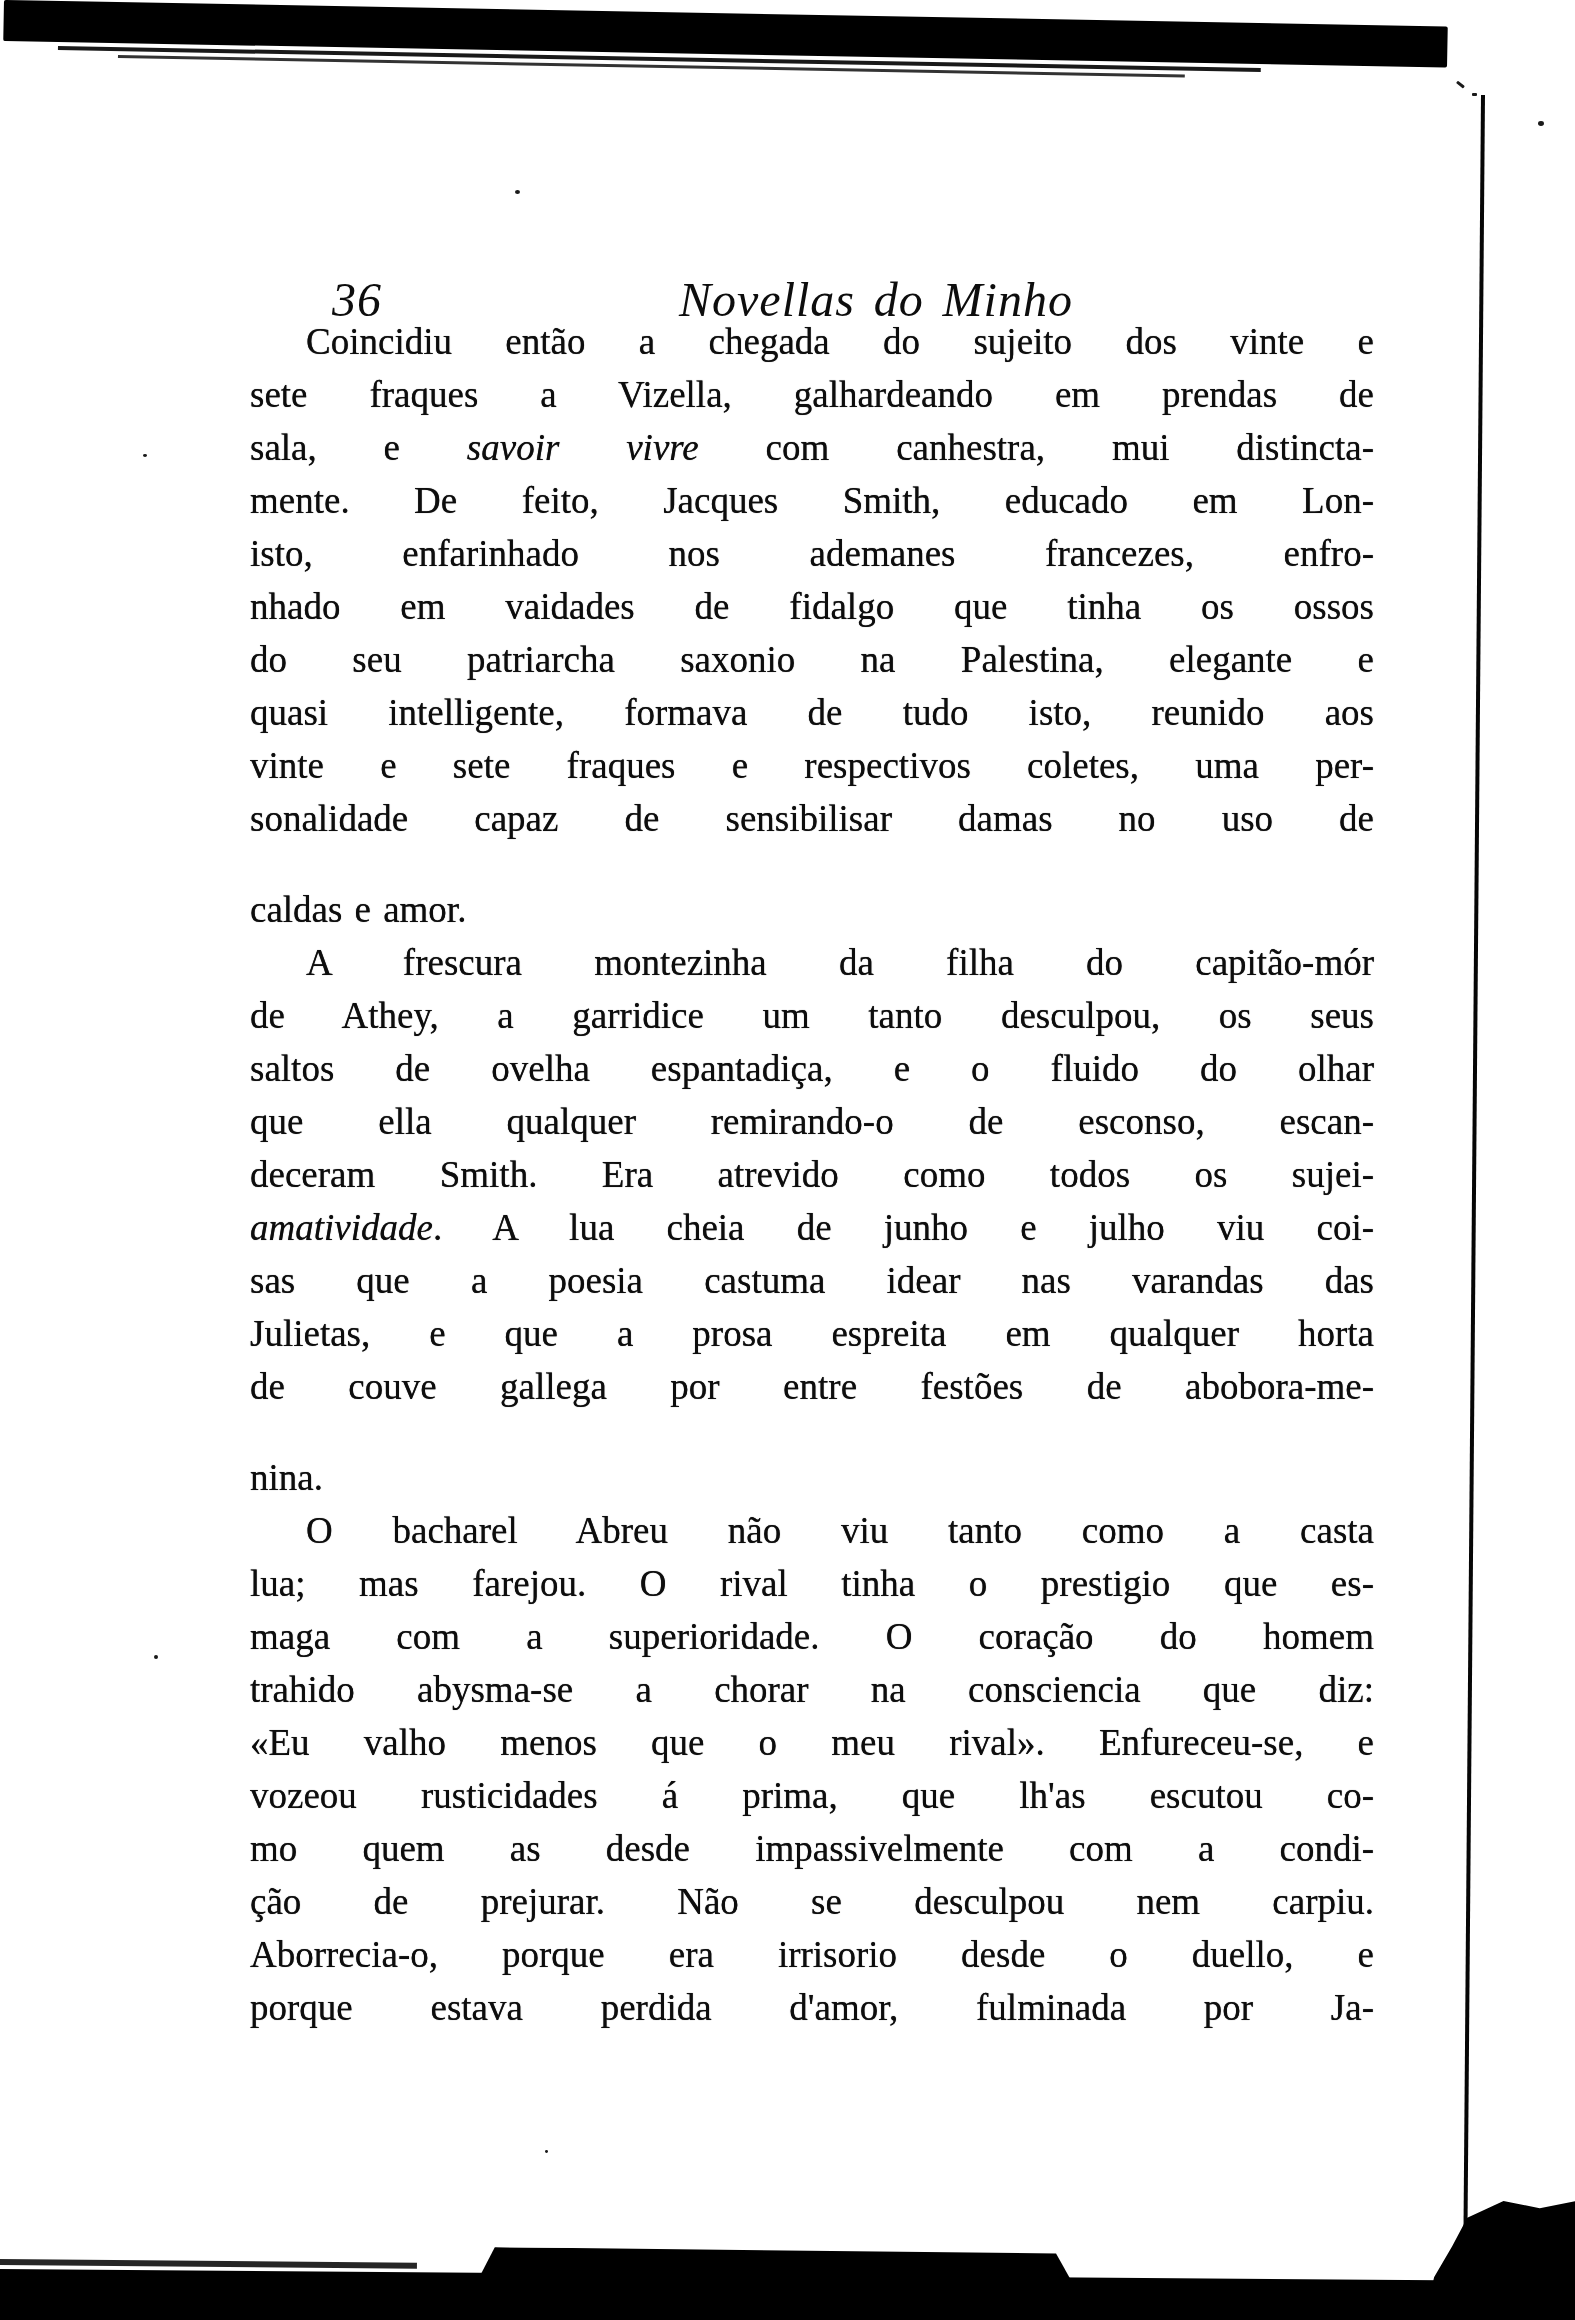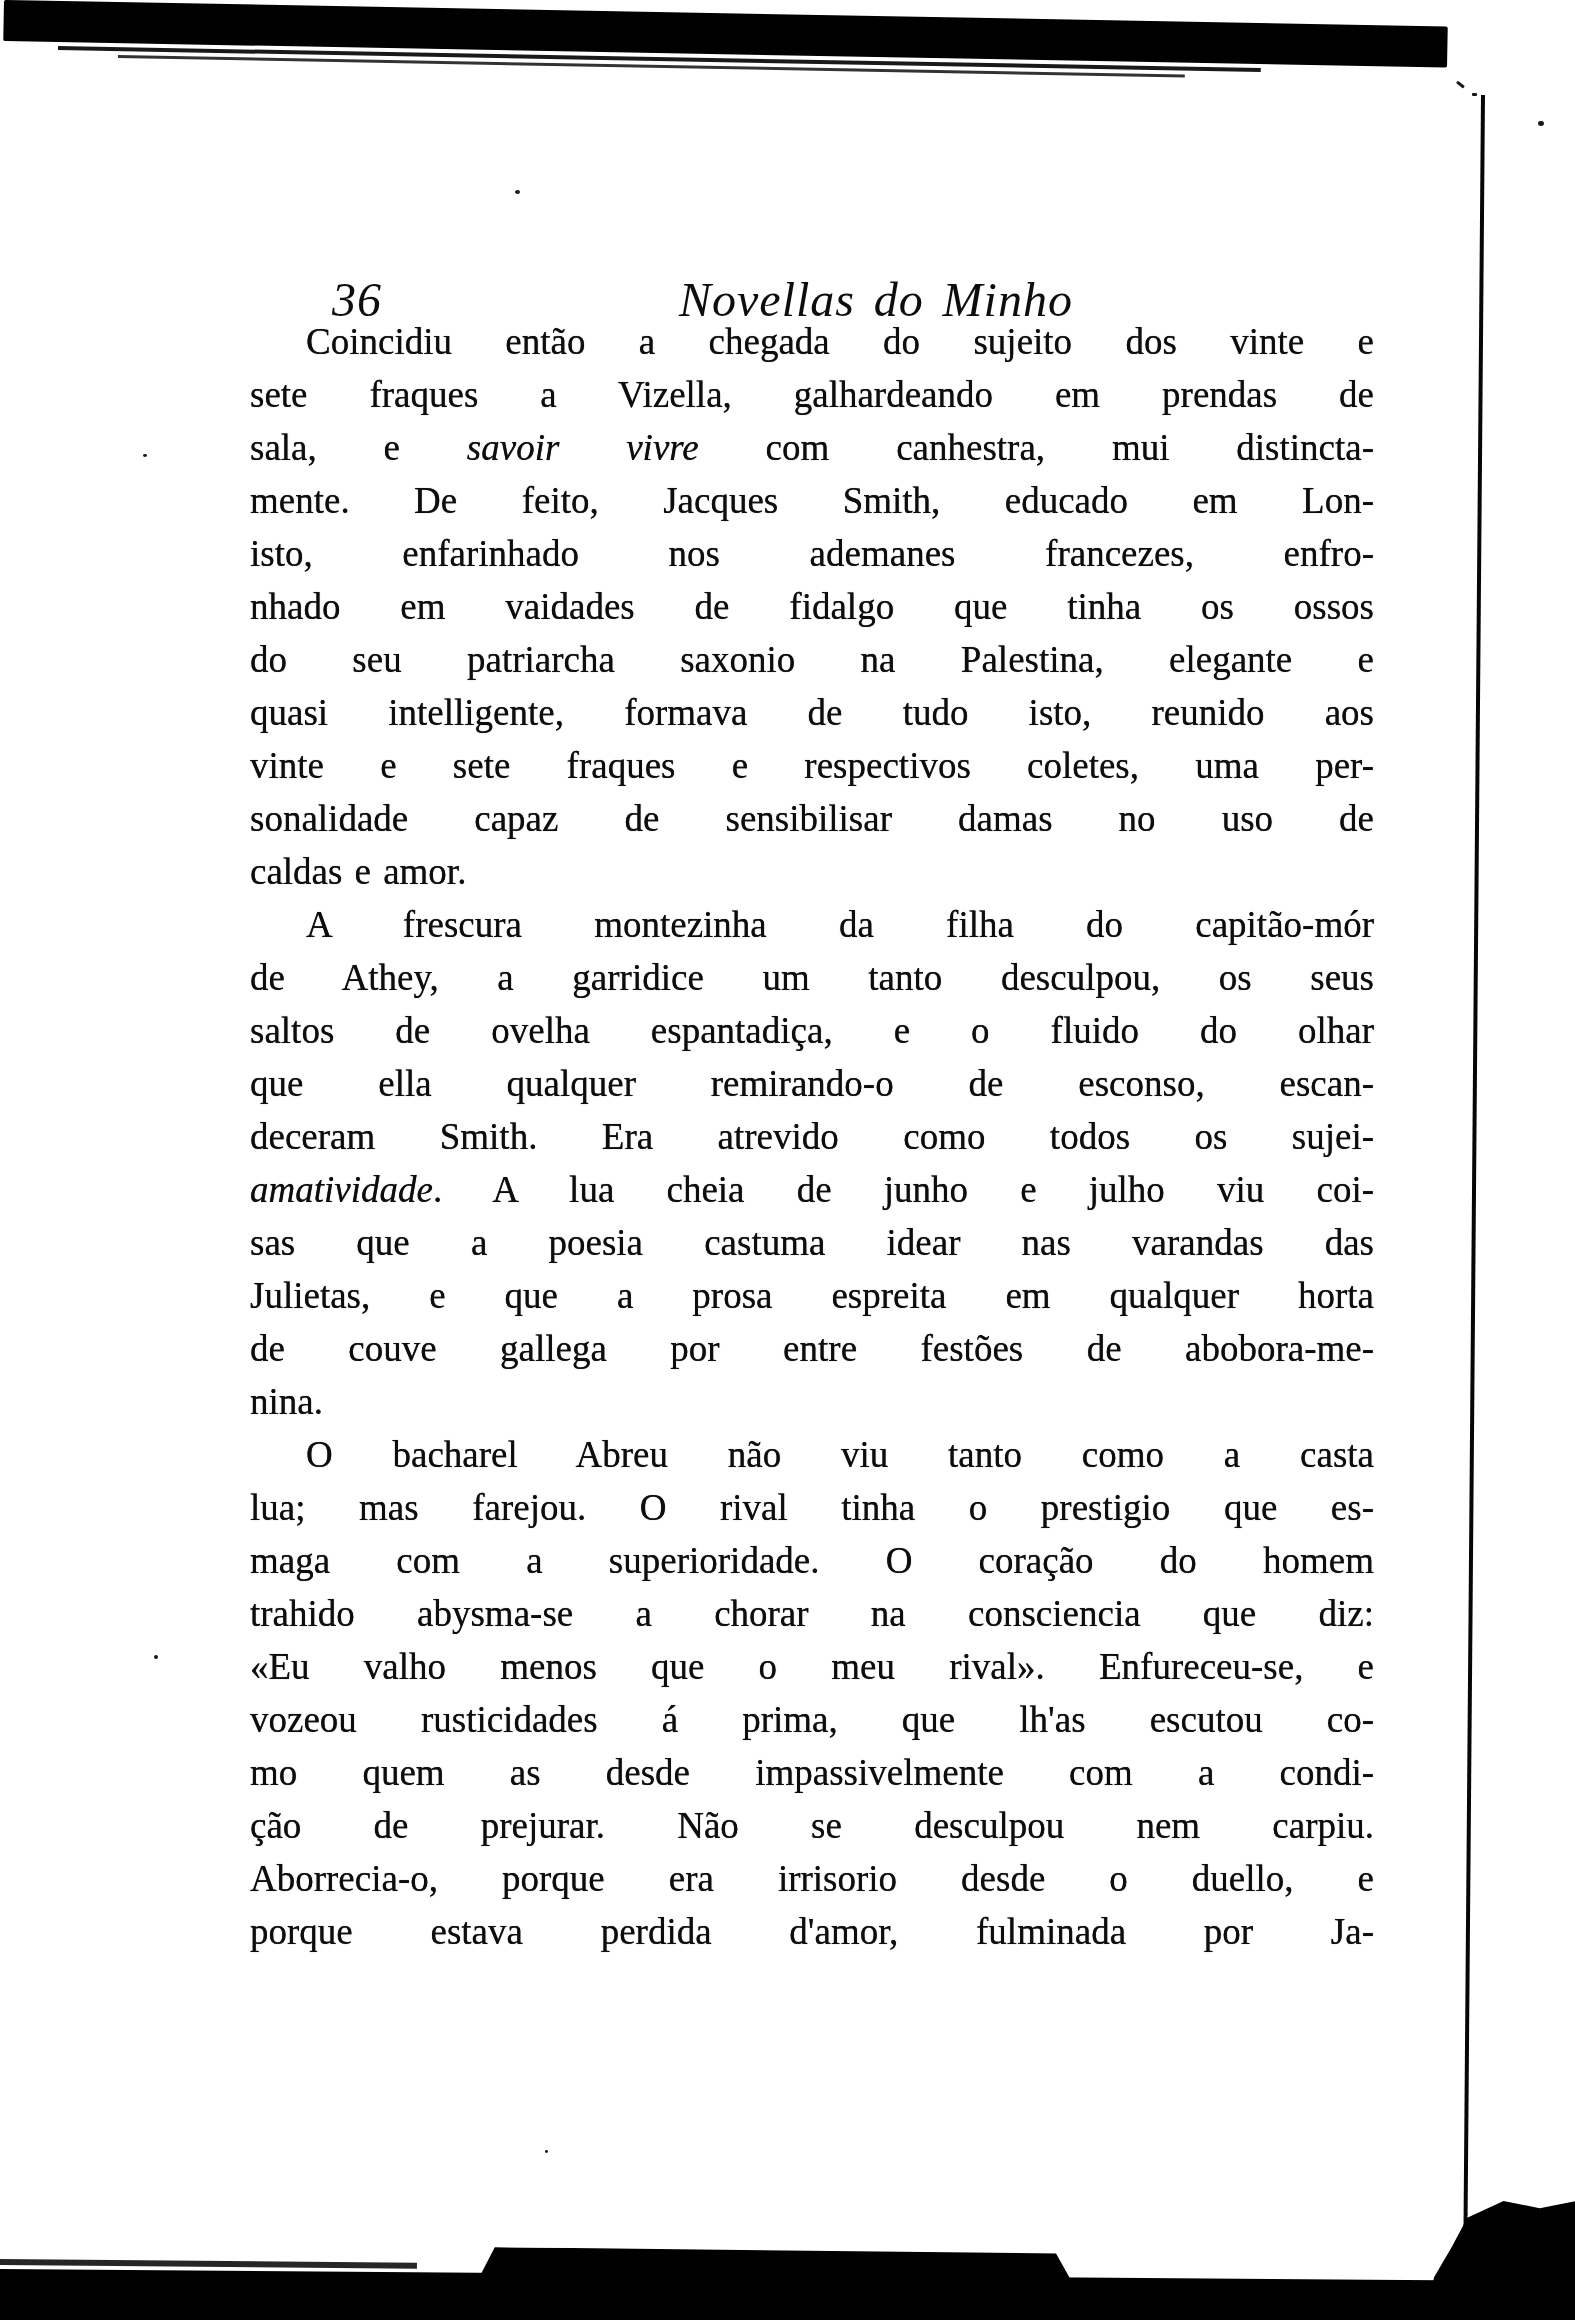--- a/index.html
+++ b/index.html
@@ -52,21 +52,21 @@
     text-shadow: 0 0 0.7px rgba(0,0,0,0.85);
   }
   .line {
     text-align: justify;
     text-align-last: justify;
     white-space: normal;
     height: 53px;
     overflow: visible;
   }
   .line.first { padding-left: 56px; }
-  .line.endpara { text-align-last: left; }
+  .line.endpara { text-align-last: left; margin-top: 38px; }
   .it { font-style: italic; }
 
   
   .art { position: absolute; background: #000; }
   .top-band {
     left: 3.9px; top: 0; width: 1444px; height: 41px;
     transform: rotate(1.05deg); transform-origin: 0 0;
     border-radius: 1.9px;
   }
   .top-streak1 {

